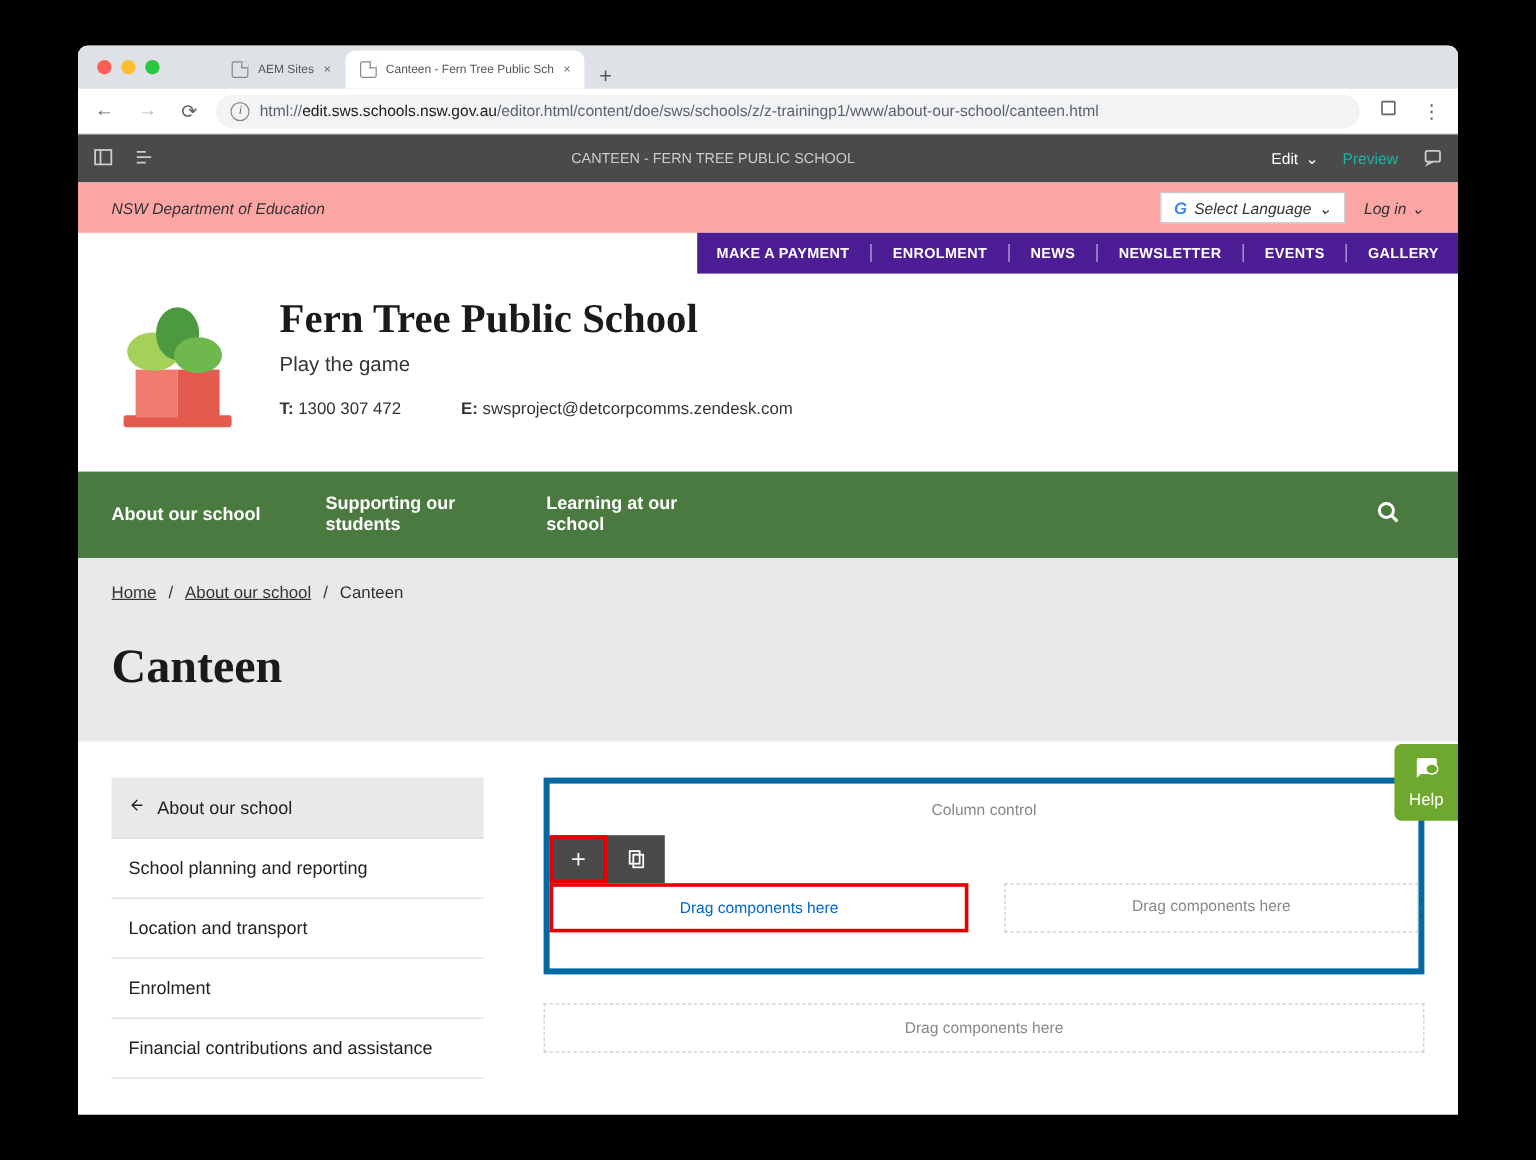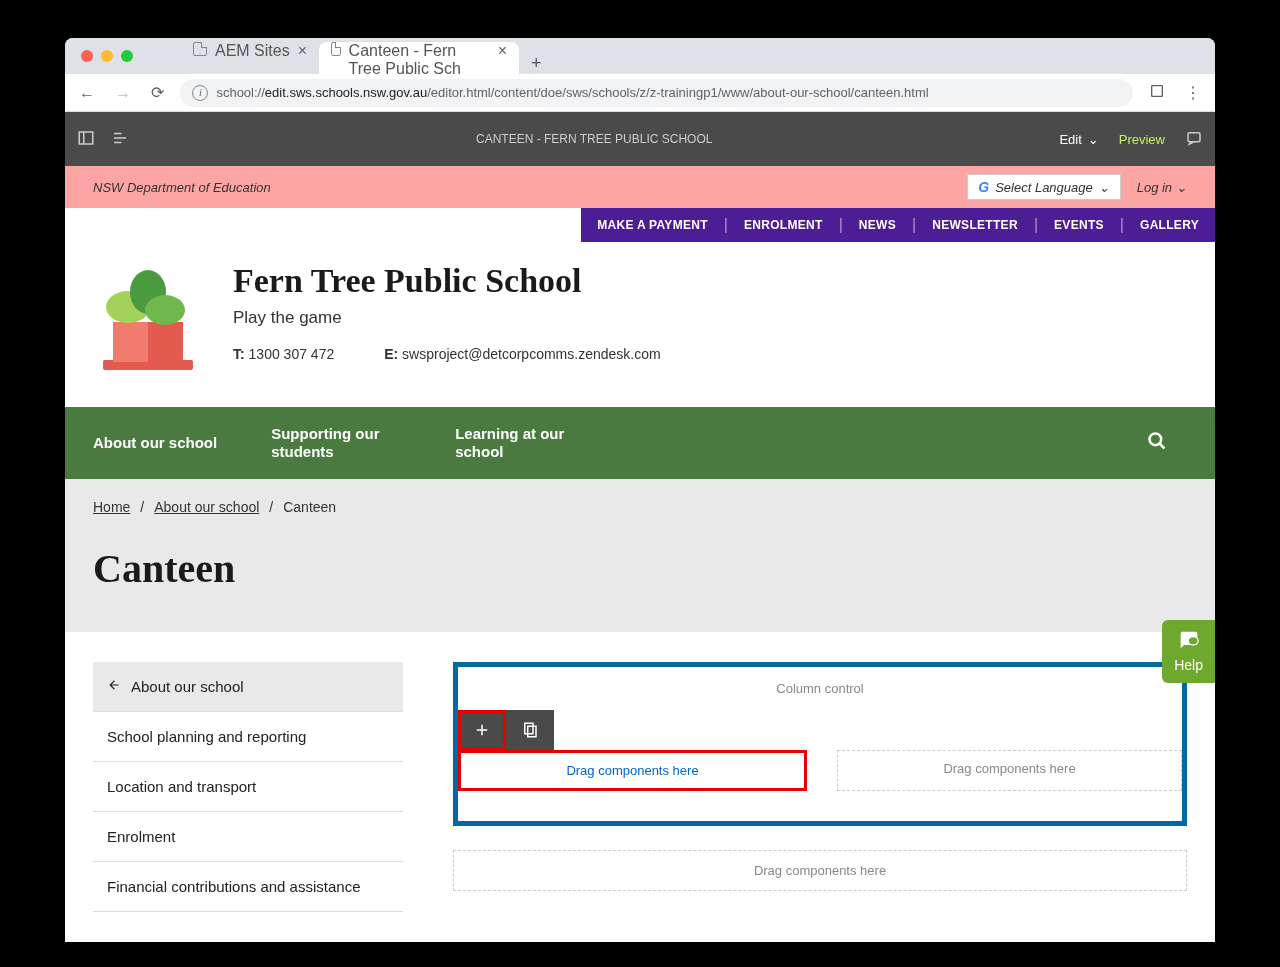--- a/index.html
+++ b/index.html
@@ -7,44 +7,44 @@
 .window { width: 1150px; background: #fff; border-radius: 8px 8px 0 0; overflow: hidden; margin-top: 38px; box-shadow: 0 10px 40px rgba(0,0,0,0.5); }
 
 
 .chrome-tabs { background: #dee1e6; display: flex; align-items: center; height: 36px; padding: 0 8px; position: relative; }
 .traffic-lights { display: flex; gap: 8px; padding: 0 8px; }
 .tl { width: 12px; height: 12px; border-radius: 50%; }
 .tl-red { background: #ff5f57; }
 .tl-yellow { background: #febc2e; }
 .tl-green { background: #28c840; }
 .tabs { display: flex; align-items: flex-end; margin-left: 40px; height: 100%; }
-.tab { display: flex; align-items: flex-start; gap: 8px; padding: 0 12px; height: 32px; font-size: 16px; color: #555; border-radius: 8px 8px 0 0; max-width: 200px; }
+.tab { display: flex; align-items: center; gap: 8px; padding: 0 12px; height: 32px; font-size: 10px; color: #555; border-radius: 8px 8px 0 0; max-width: 200px; }
 .tab.active { background: #fff; }
 .tab .page-icon { width: 14px; height: 14px; border: 1px solid #888; border-radius: 2px; position: relative; }
 .tab .page-icon::after { content: ''; position: absolute; top: -1px; right: -1px; width: 5px; height: 5px; background: #dee1e6; border-left: 1px solid #888; border-bottom: 1px solid #888; }
 .tab.active .page-icon::after { background: #fff; }
 .tab .close { color: #666; cursor: pointer; }
 .new-tab { margin-left: 12px; color: #555; font-size: 18px; cursor: pointer; }
 
 .addr-bar { background: #fff; display: flex; align-items: center; height: 38px; padding: 0 10px; gap: 12px; border-bottom: 1px solid #ddd; }
 .nav-btn { color: #5f6368; font-size: 16px; cursor: pointer; padding: 4px; }
 .nav-btn.disabled { color: #bbb; }
 .url-box { flex: 1; display: flex; align-items: center; background: #f1f3f4; border-radius: 16px; height: 28px; padding: 0 12px; gap: 8px; font-size: 13px; color: #5f6368; }
 .url-text { white-space: nowrap; overflow: hidden; }
 .url-text .bold { color: #202124; font-weight: 500; }
 .info-icon { width: 16px; height: 16px; border: 1px solid #888; border-radius: 50%; display: flex; align-items: center; justify-content: center; font-size: 10px; font-family: serif; font-style: italic; }
 
 
-.aem-bar { background: #4a4a4a; color: #fff; display: flex; align-items: center; height: 54px; padding: 0 12px; font-size: 13px; }
+.aem-bar { background: #4a4a4a; color: #fff; display: flex; align-items: center; height: 40px; padding: 0 12px; font-size: 13px; }
 .aem-left { display: flex; gap: 16px; }
 .aem-icon { color: #ccc; cursor: pointer; }
 .aem-title { flex: 1; text-align: center; color: #ccc; font-size: 12px; }
 .aem-right { display: flex; align-items: center; gap: 20px; }
 .aem-edit { display: flex; align-items: flex-end; gap: 6px; cursor: pointer; }
-.aem-preview { color: #bef264; cursor: pointer; }
+.aem-preview { color: #14b8a6; cursor: pointer; }
 
 
 .dept-bar { background: #fca5a5; display: flex; align-items: center; justify-content: space-between; padding: 8px 28px; font-size: 13px; color: #333; font-style: italic; }
 .dept-right { display: flex; align-items: center; gap: 16px; }
 .lang-select { background: #fff; border: 1px solid #ccc; padding: 4px 10px; display: flex; align-items: center; gap: 6px; font-size: 13px; cursor: pointer; }
 .google-g { font-weight: bold; font-size: 14px; }
 .login { display: flex; align-items: center; gap: 4px; cursor: pointer; }
 
 
 .top-nav { display: flex; justify-content: flex-end; }
@@ -120,21 +120,21 @@
     </div>
   </div>
 
   <div class="addr-bar">
     <span class="nav-btn">←</span>
     <span class="nav-btn disabled">→</span>
     <span class="nav-btn">⟳</span>
     <div class="url-box">
       <span class="info-icon">i</span>
       <span class="url-text">
-        <span>school://</span><span class="bold">edit.sws.schools.nsw.gov.au</span><span>/editor.html/content/doe/sws/schools/z/z-trainingp1/www/about-our-school/canteen.html</span>
+        <span>html://</span><span class="bold">edit.sws.schools.nsw.gov.au</span><span>/editor.html/content/doe/sws/schools/z/z-trainingp1/www/about-our-school/canteen.html</span>
       </span>
     </div>
     <span class="nav-btn">
       <svg width="16" height="16" viewBox="0 0 24 24" fill="#5f6368">
             <path d="M19 5v14H5V5h14m0-2H5c-1.1 0-2 .9-2 2v14c0 1.1.9 2 2 2h14c1.1 0 2-.9 2-2V5c0-1.1-.9-2-2-2z"></path>
           </svg>
     </span>
     <span class="nav-btn">⋮</span>
   </div>
 

